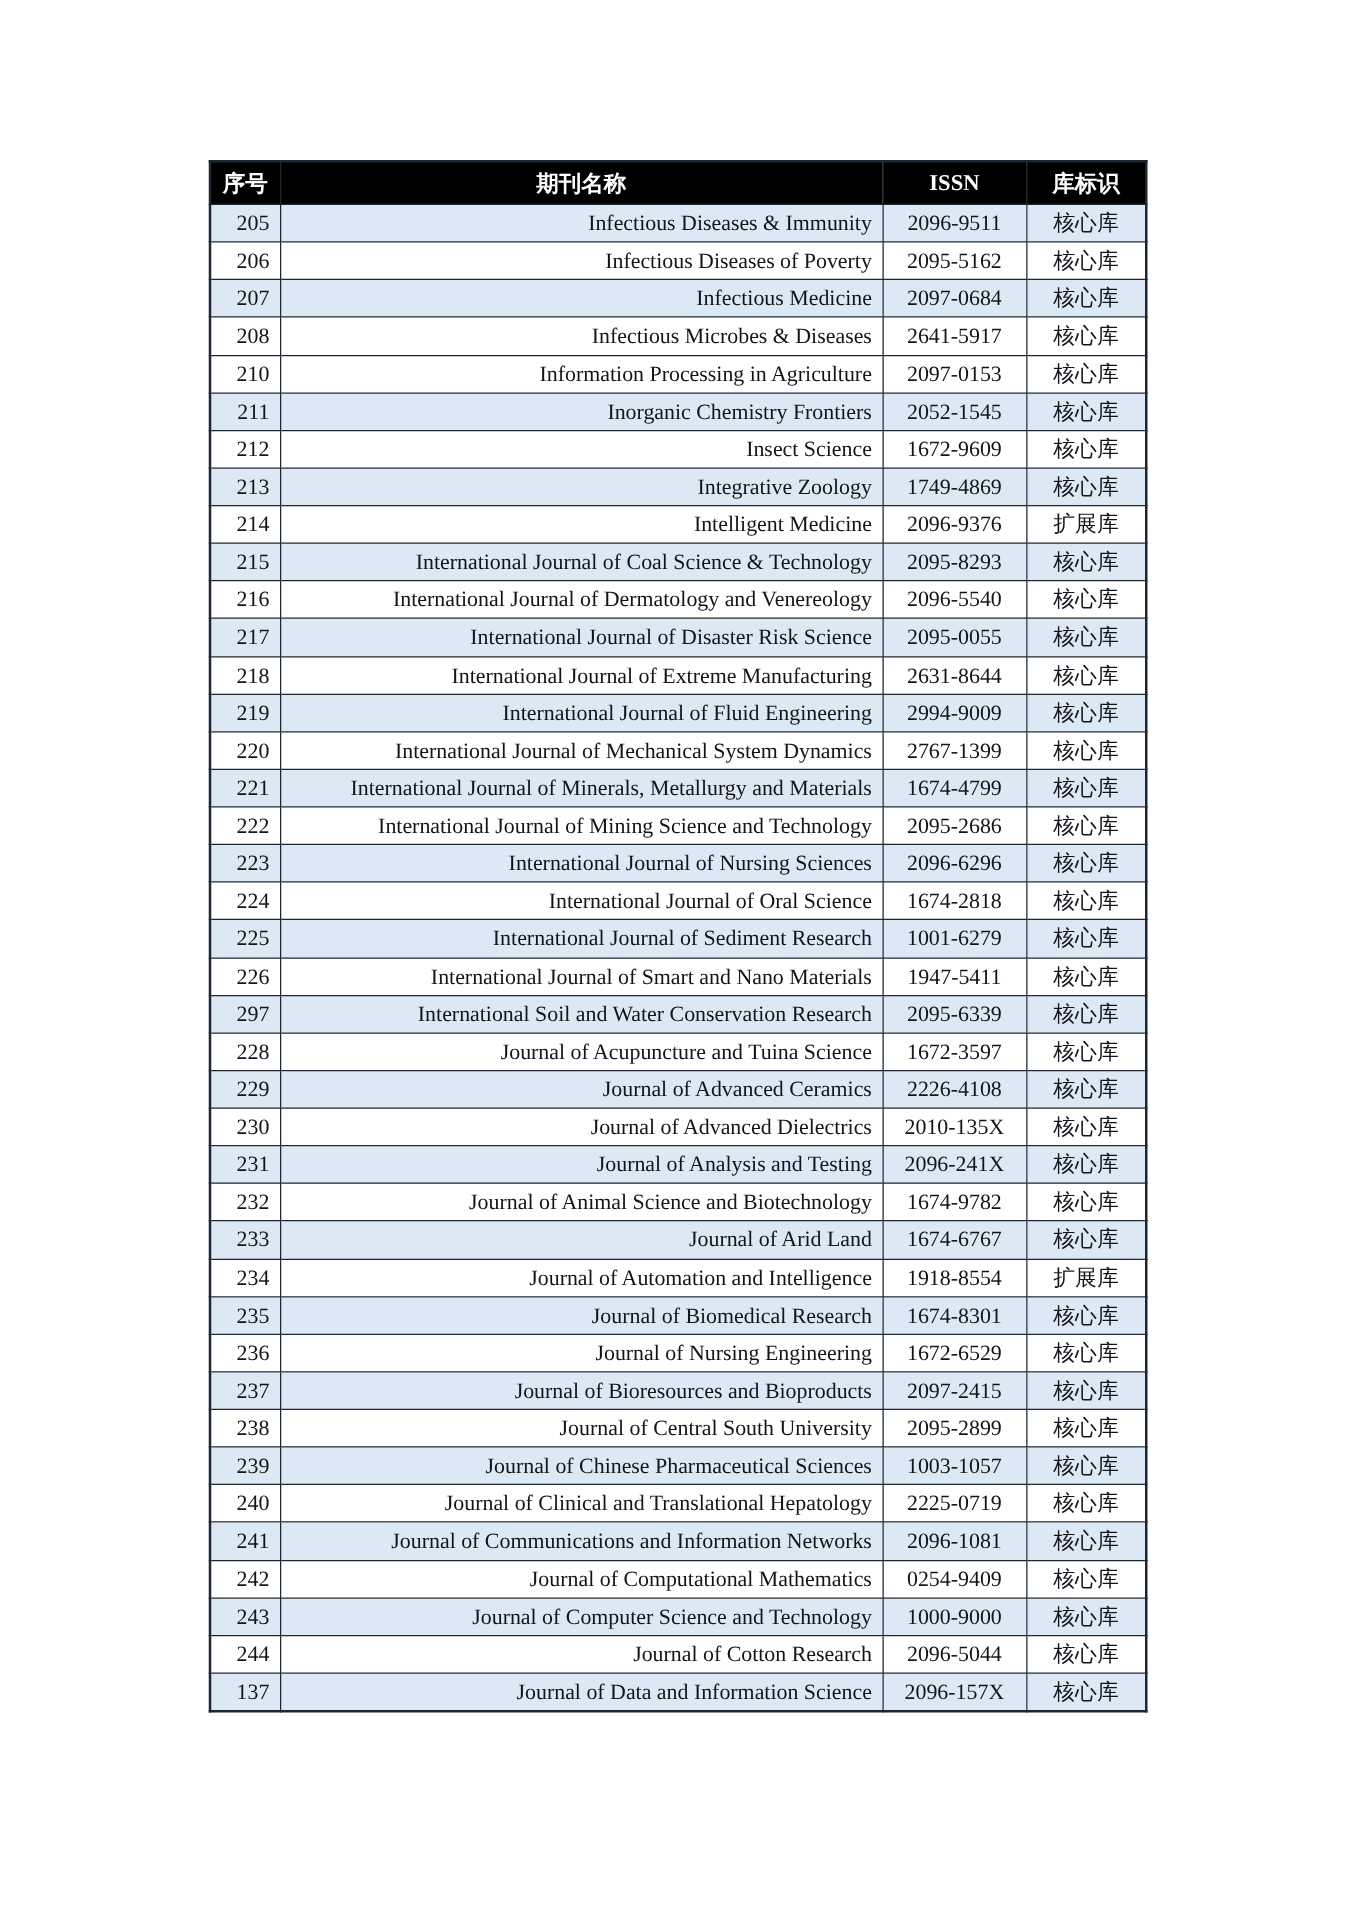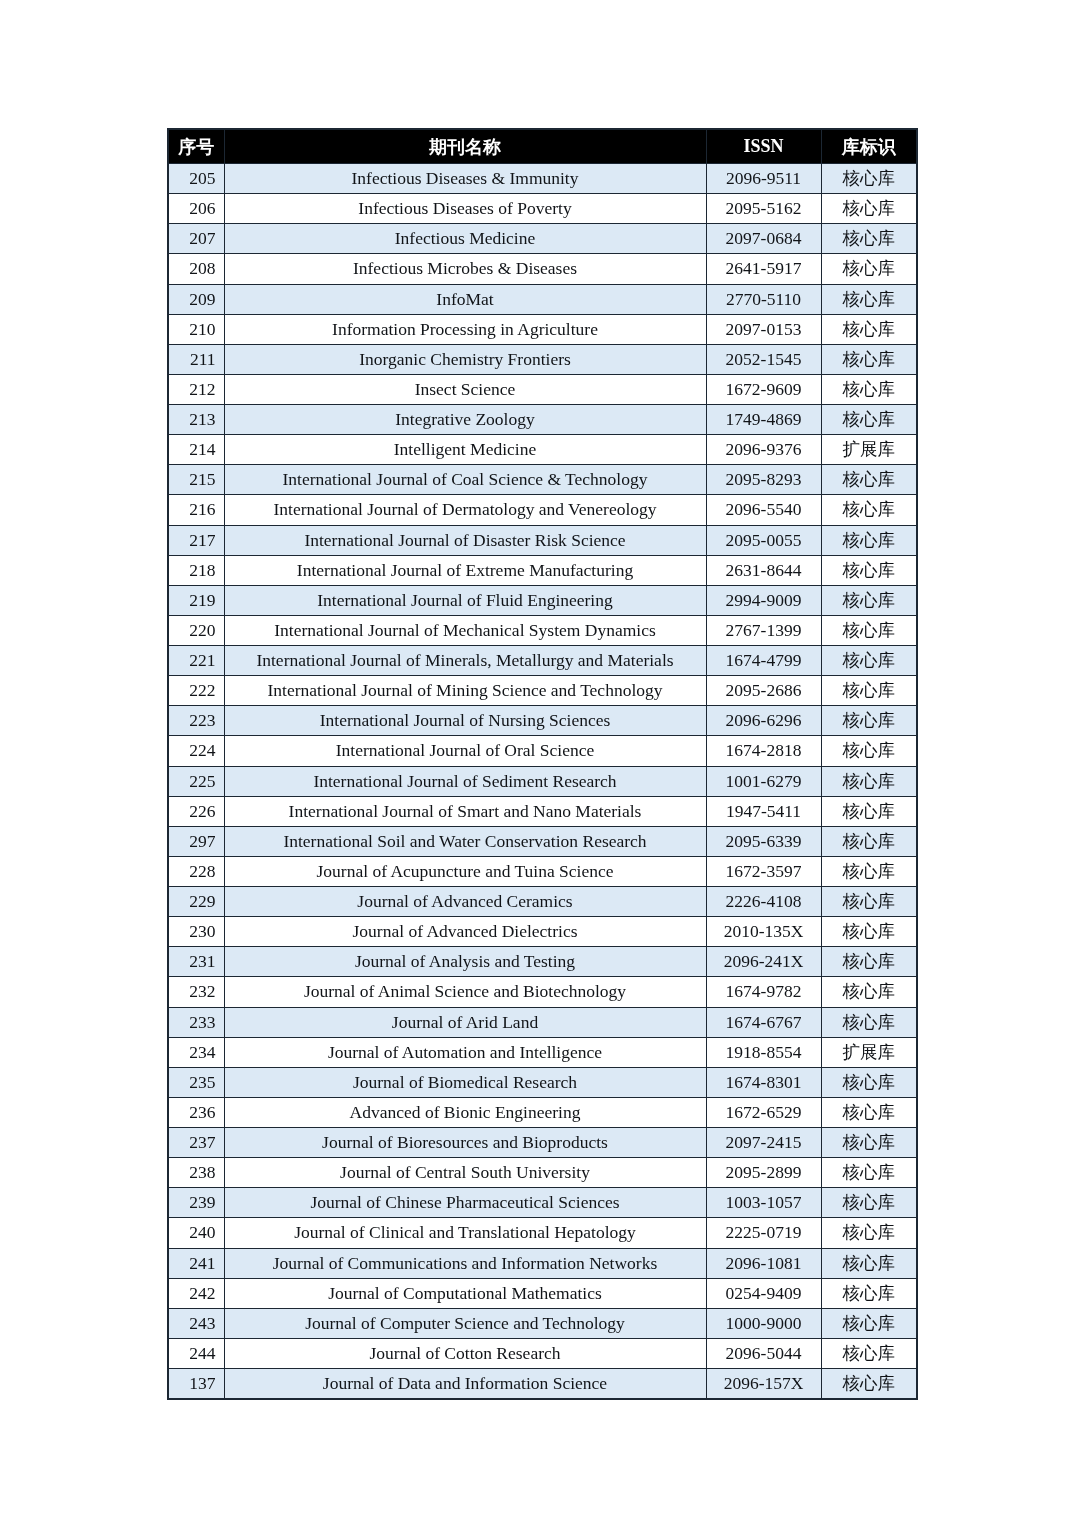--- a/index.html
+++ b/index.html
@@ -48,21 +48,21 @@
     height: 26px;
     padding: 1px 8px;
     line-height: 1.55;
     vertical-align: middle;
     overflow: hidden;
   }
   table.journal-table tr.alt td { background: #dce9f5; }
   table.journal-table tr.plain td { background: #ffffff; }
 
   td.cell-no   { text-align: right; padding-right: 9px; margin-left: 20px; }
-  td.cell-name { text-align: center;  padding-left: 10px; }
+  td.cell-name { text-align: right;  padding-left: 10px; }
   td.cell-issn { text-align: center; }
   td.cell-db   { text-align: center; }
 </style>
 </head>
 <body>
 
 <div class="page">
   <table class="journal-table">
     <colgroup>
       <col class="c-no">
@@ -96,26 +96,20 @@
     <td class="cell-name">Infectious Medicine</td>
     <td class="cell-issn">2097-0684</td>
     <td class="cell-db">核心库</td>
   </tr>
         <tr class="plain">
     <td class="cell-no">208</td>
     <td class="cell-name">Infectious Microbes &amp; Diseases</td>
     <td class="cell-issn">2641-5917</td>
     <td class="cell-db">核心库</td>
   </tr>
-        <tr class="alt">
-    <td class="cell-no">209</td>
-    <td class="cell-name">InfoMat</td>
-    <td class="cell-issn">2770-5110</td>
-    <td class="cell-db">核心库</td>
-  </tr>
         <tr class="plain">
     <td class="cell-no">210</td>
     <td class="cell-name">Information Processing in Agriculture</td>
     <td class="cell-issn">2097-0153</td>
     <td class="cell-db">核心库</td>
   </tr>
         <tr class="alt">
     <td class="cell-no">211</td>
     <td class="cell-name">Inorganic Chemistry Frontiers</td>
     <td class="cell-issn">2052-1545</td>
@@ -260,21 +254,21 @@
     <td class="cell-db">扩展库</td>
   </tr>
         <tr class="alt">
     <td class="cell-no">235</td>
     <td class="cell-name">Journal of Biomedical Research</td>
     <td class="cell-issn">1674-8301</td>
     <td class="cell-db">核心库</td>
   </tr>
         <tr class="plain">
     <td class="cell-no">236</td>
-    <td class="cell-name">Advanced of Bionic Engineering</td>
+    <td class="cell-name">Journal of Nursing Engineering</td>
     <td class="cell-issn">1672-6529</td>
     <td class="cell-db">核心库</td>
   </tr>
         <tr class="alt">
     <td class="cell-no">237</td>
     <td class="cell-name">Journal of Bioresources and Bioproducts</td>
     <td class="cell-issn">2097-2415</td>
     <td class="cell-db">核心库</td>
   </tr>
         <tr class="plain">

